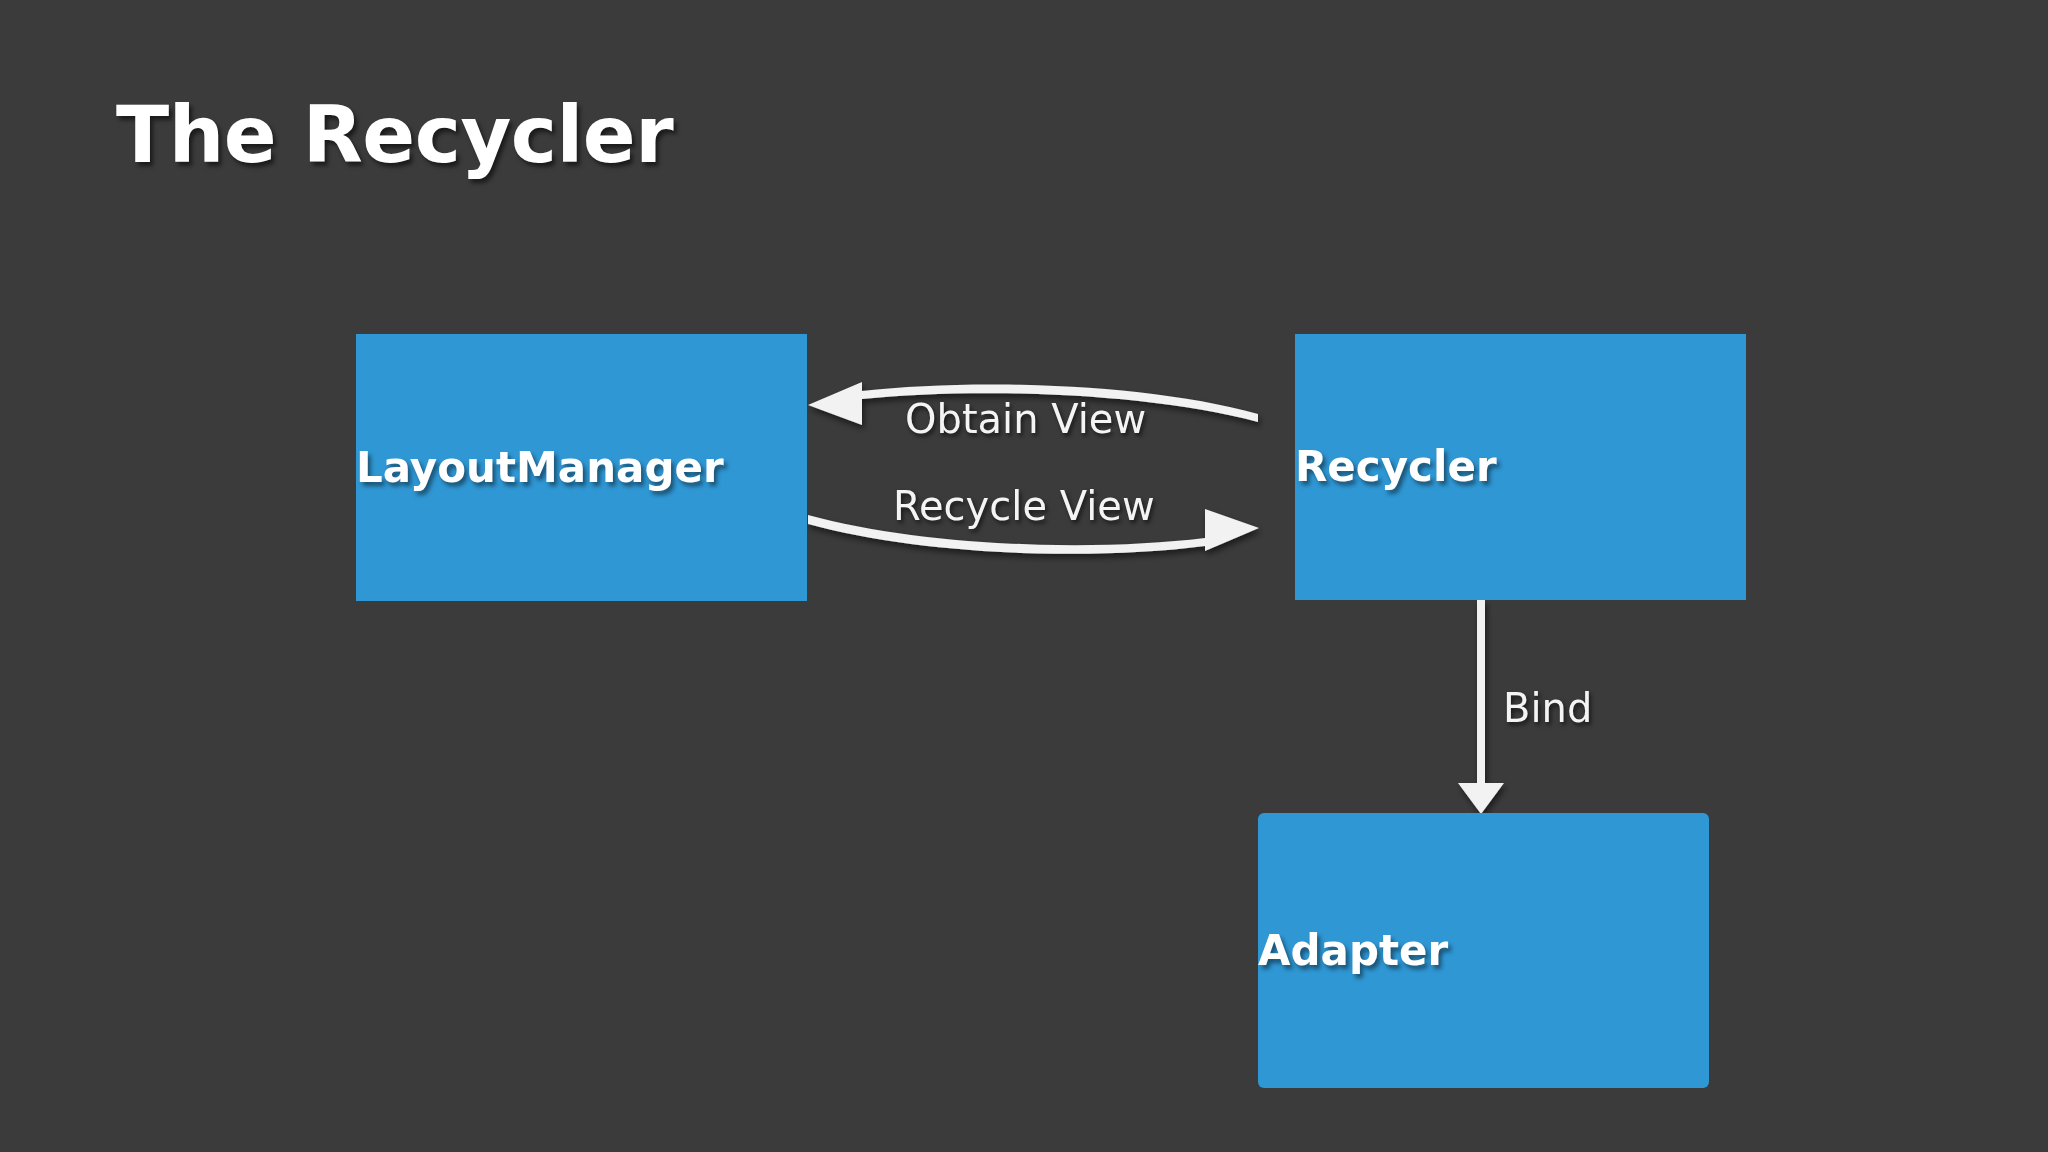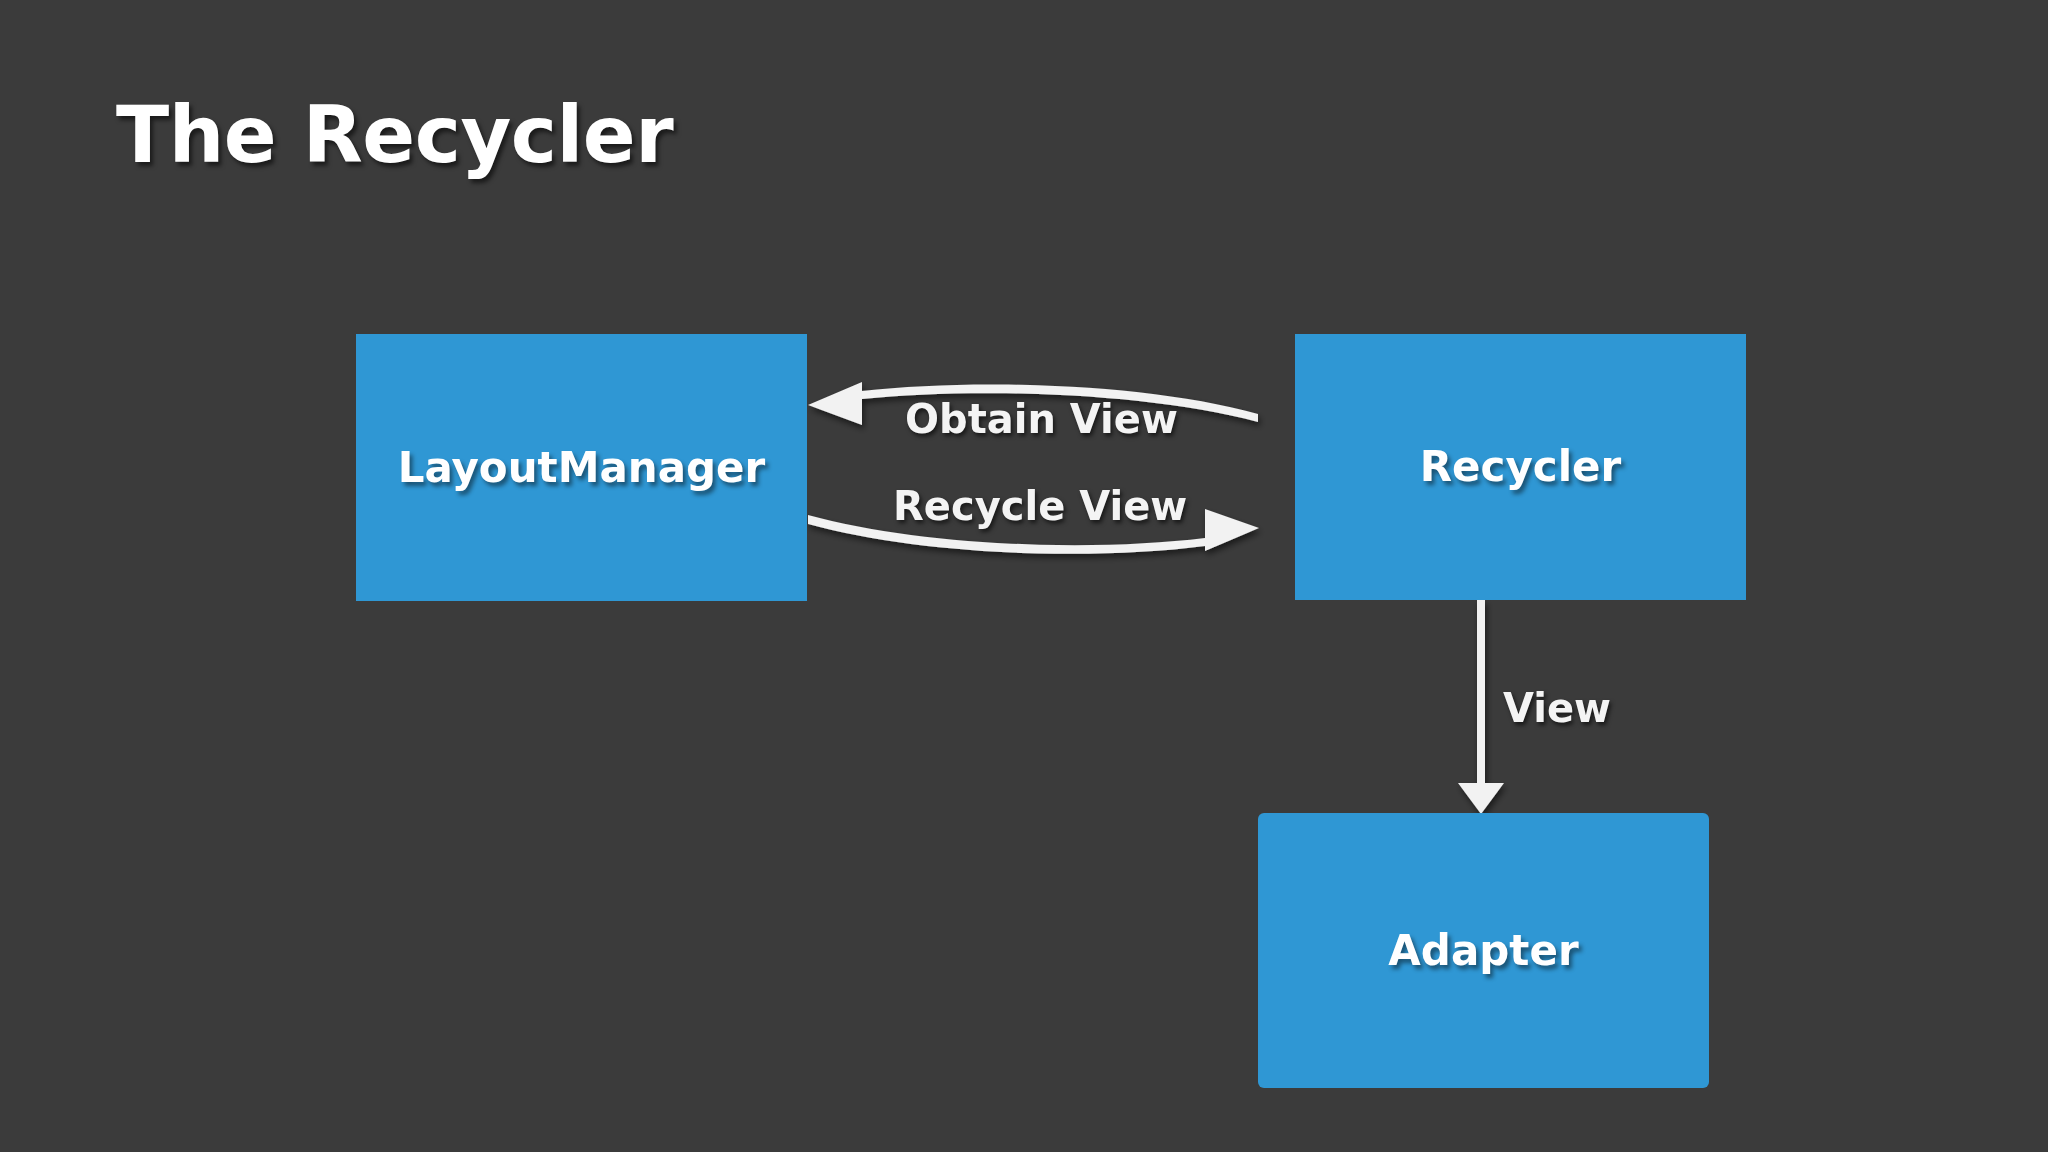--- a/index.html
+++ b/index.html
@@ -35,21 +35,21 @@
     text-shadow: 3px 4px 4px rgba(0,0,0,0.55);
     line-height: 1;
   }
 
   
   .node-box {
     position: absolute;
     background: #2f97d4;
     display: flex;
     align-items: center;
-    justify-content: center;
+    justify-content: flex-start;
     box-sizing: border-box;
   }
   .node-label {
     font-size: 42px;
     font-weight: bold;
     color: #ffffff;
     text-shadow: 3px 4px 4px rgba(0,0,0,0.45);
     white-space: nowrap;
     line-height: 1;
   }
@@ -86,21 +86,21 @@
   }
   .arrow-shape {
     fill: #f2f2f2;
     stroke: none;
   }
 
   
   .edge-label {
     position: absolute;
     font-size: 40px;
-    font-weight: bold;
+    font-weight: normal;
     color: #f4f4f4;
     white-space: nowrap;
     text-shadow: 2px 3px 4px rgba(0,0,0,0.6);
     line-height: 1;
   }
   #label-obtain-view {
     left: 905px;
     top: 399px;
   }
   #label-recycle-view {
@@ -169,15 +169,15 @@
   </div>
 
   <div class="node-box" id="box-adapter">
     <span class="node-label">Adapter</span>
   </div>
 
   <div class="edge-label" id="label-obtain-view">Obtain View</div>
 
   <div class="edge-label" id="label-recycle-view">Recycle View</div>
 
-  <div class="edge-label" id="label-bind">View</div>
+  <div class="edge-label" id="label-bind">Bind</div>
 
 </div>
 
 </body></html>

